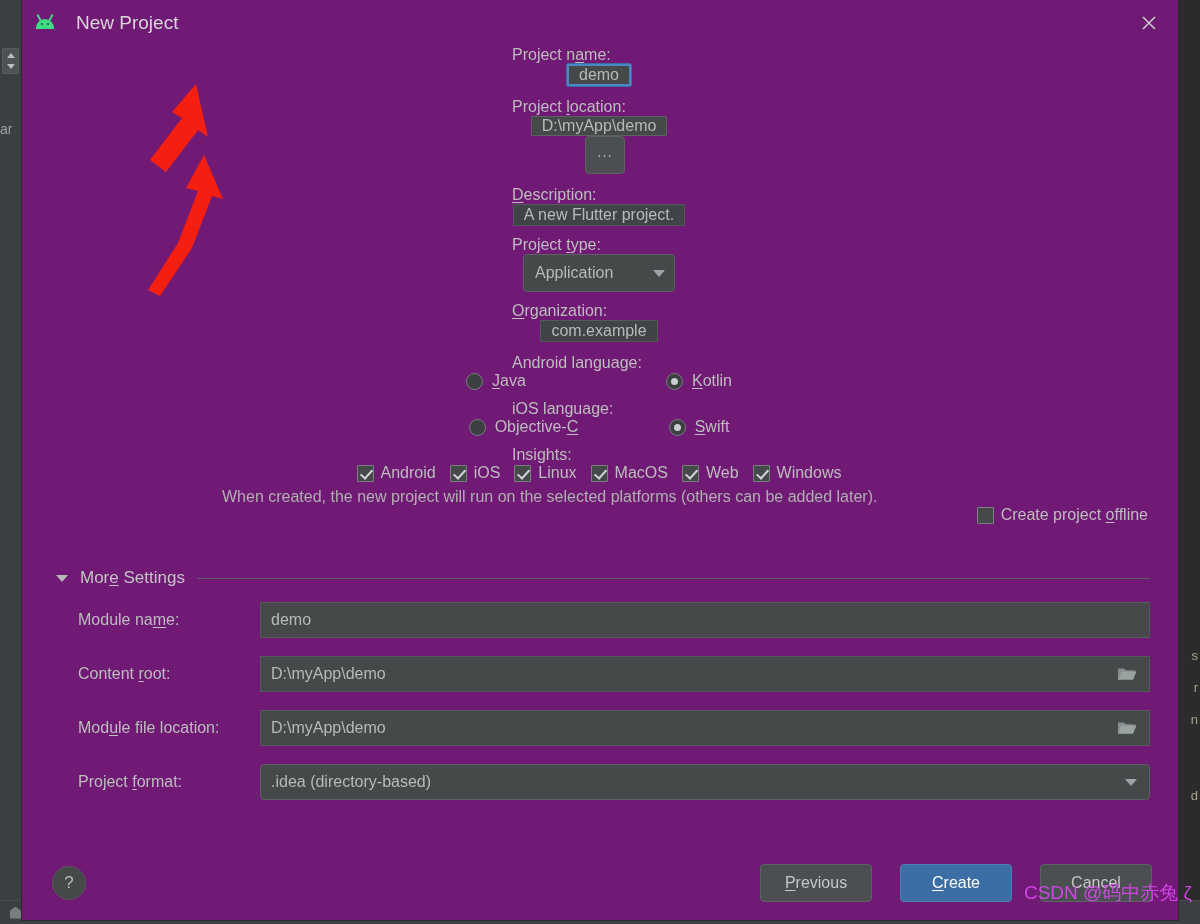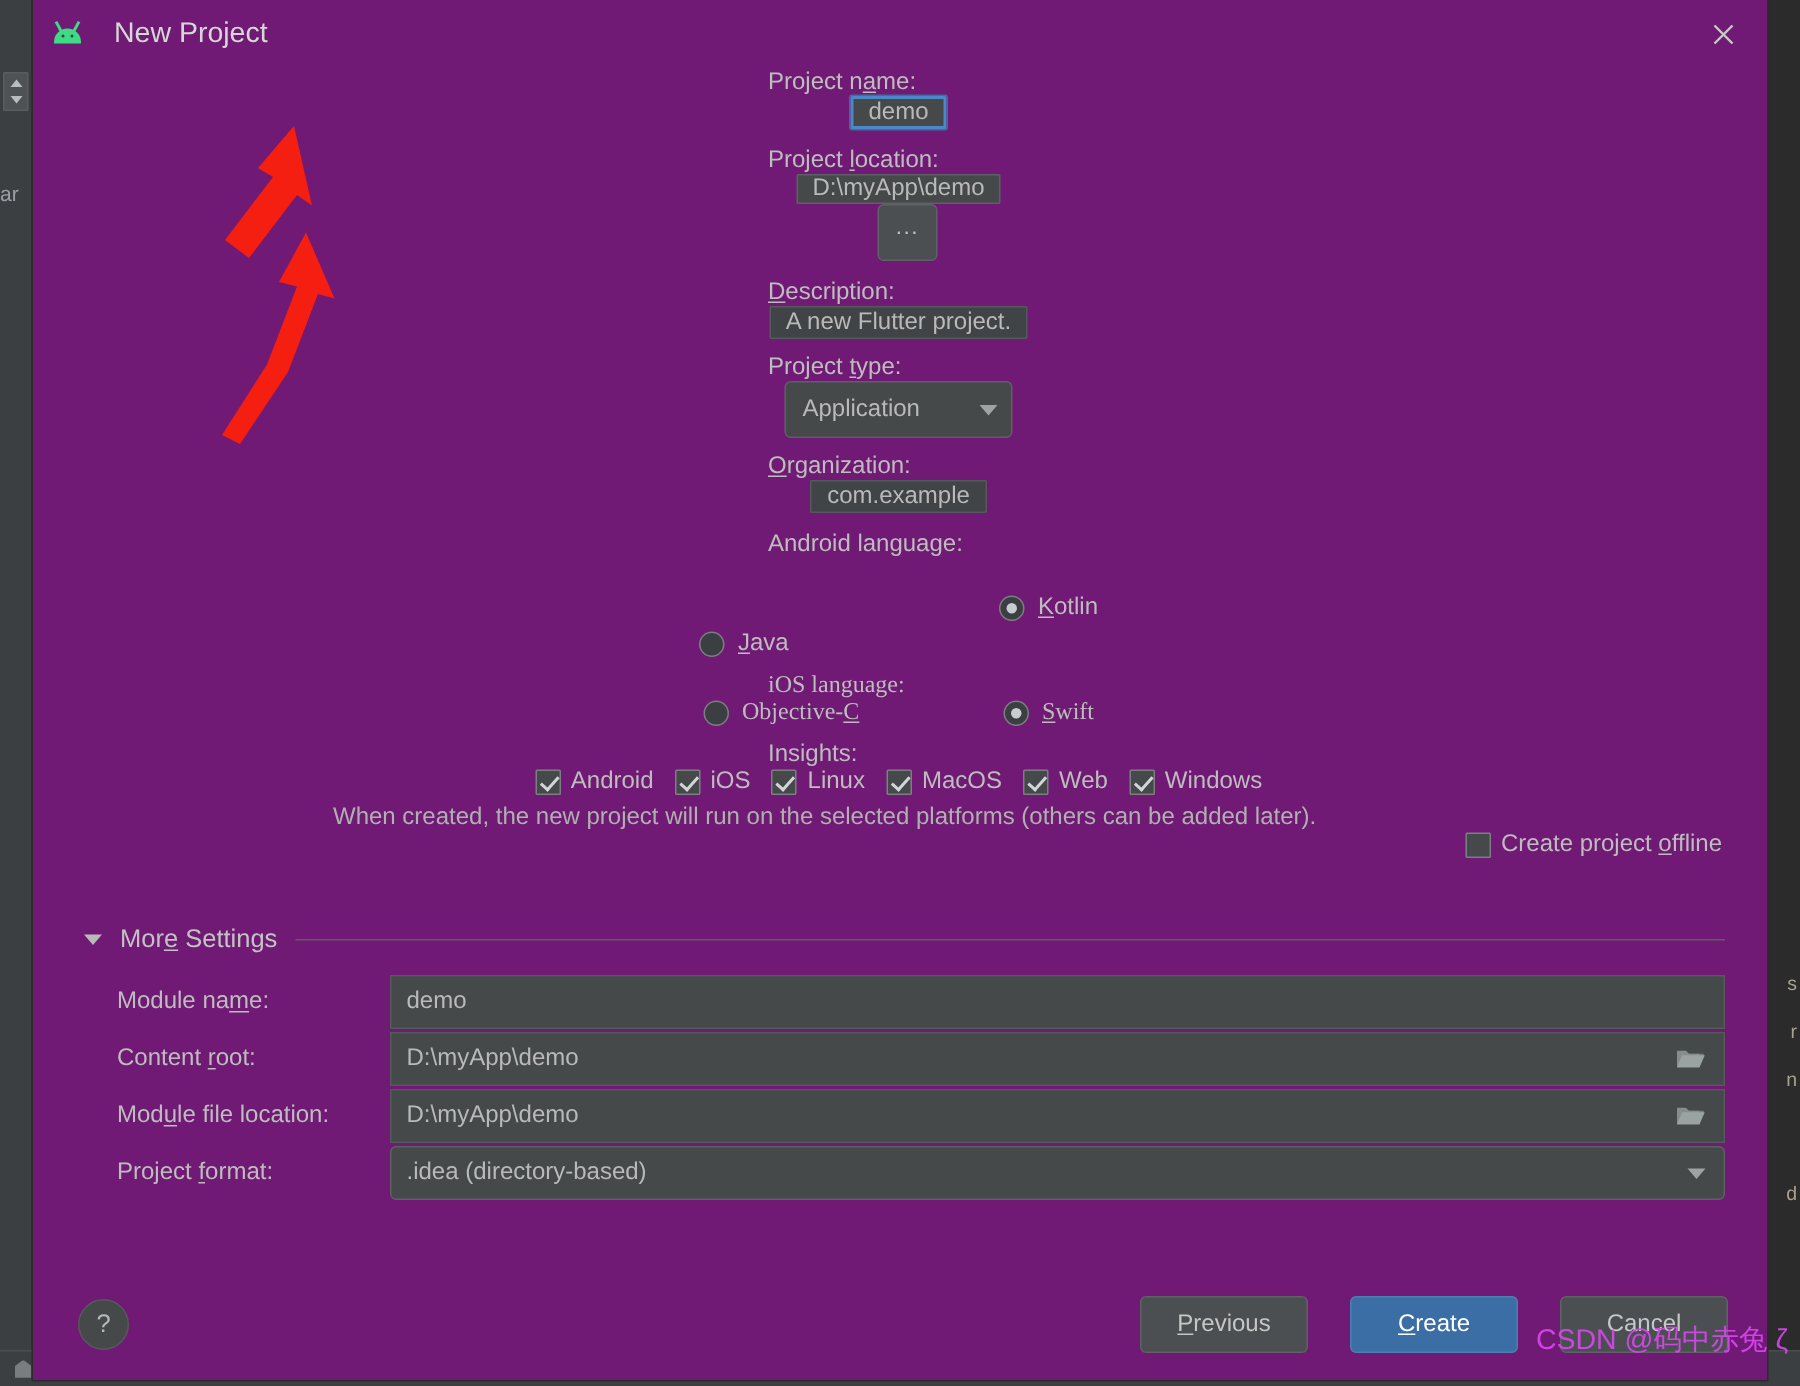--- a/index.html
+++ b/index.html
@@ -205,21 +205,21 @@
   }
   .more-caret {
     width: 0; height: 0; flex: none;
     border-left: 6px solid transparent; border-right: 6px solid transparent;
     border-top: 7px solid #b9b9b9;
   }
   .more-title { font-size: 17px; color: #c3c3c3; white-space: nowrap; }
   .more-title u { text-decoration: underline; text-underline-offset: 2px; }
   .more-rule { flex: 1; height: 1px; background: #5a5e60; }
 
-  .ms-row { display: flex; align-items: center; margin-bottom: 2px; }
+  .ms-row { display: flex; align-items: center; margin-bottom: 18px; }
   .ms-lbl {
     width: 212px; flex: none; padding-left: 30px;
     font-size: 16px; color: #bdbdbd; white-space: nowrap;
   }
   .ms-lbl u { text-decoration: underline; text-underline-offset: 2px; }
   .ms-field {
     flex: 1; height: 36px; background: #45494a;
     border: 1px solid #56595b; color: #b9b9b9; font-size: 16px;
     display: flex; align-items: center; padding: 0 10px;
     position: relative;
@@ -374,32 +374,32 @@
       </div>
 
       <div class="row">
         <div class="lbl"><u>O</u>rganization:</div>
         <div class="field flat">com.example</div>
       </div>
 
       <div class="row tight" style="min-height:34px;">
         <div class="lbl">Android language:</div>
         <div class="radio-group">
-          <label class="radio-opt" style="width:200px;margin-top:48px;">
+          <label class="radio-opt" style="width:200px;">
             <span class="radio"></span>
             <span><u>J</u>ava</span>
           </label>
           <label class="radio-opt">
             <span class="radio on"></span>
             <span><u>K</u>otlin</span>
           </label>
         </div>
       </div>
 
-      <div class="row tight" style="min-height:34px;font-family:Liberation Serif, serif;">
+      <div class="row tight" style="min-height:34px;">
         <div class="lbl">iOS language:</div>
         <div class="radio-group">
           <label class="radio-opt" style="width:200px;">
             <span class="radio"></span>
             <span>Objective-<u>C</u></span>
           </label>
           <label class="radio-opt">
             <span class="radio on"></span>
             <span><u>S</u>wift</span>
           </label>

